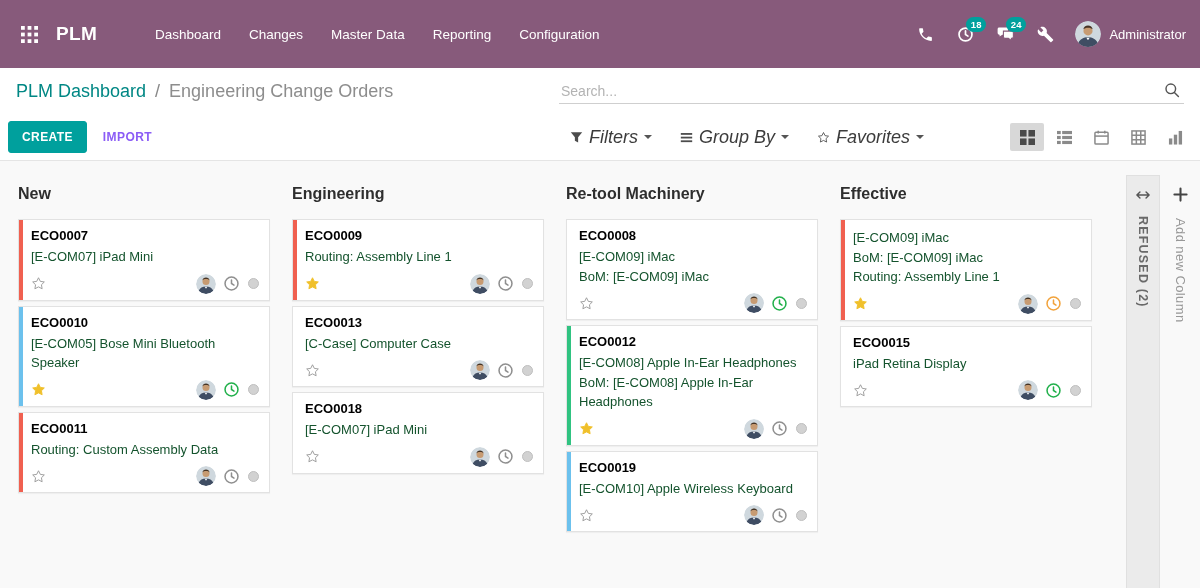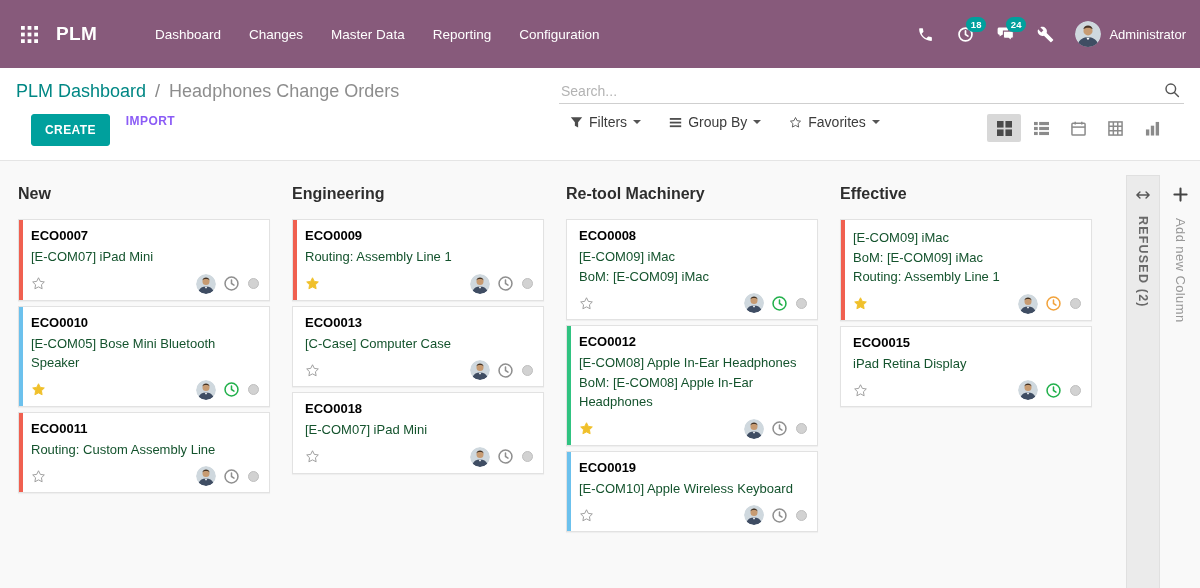--- a/index.html
+++ b/index.html
@@ -30,25 +30,25 @@
   .crumb-parent { color: #008784; font-size: 18px; cursor: pointer; }
   .crumb-sep { color: #888; font-size: 18px; margin: 0 9px; }
   .crumb-current { color: #8d8d8d; font-size: 18px; }
   .search-wrap { margin-left: auto; width: 625px; display: flex; align-items: center; border-bottom: 1px solid #cfcfcf; padding: 3px 2px; }
   .search-wrap input { border: none; outline: none; flex: 1; font-size: 14px; color: #555; background: transparent; font-family: inherit; }
   .search-wrap input::placeholder { color: #b3b3b3; }
   .search-ic { width: 18px; height: 18px; color: #555; cursor: pointer; flex-shrink: 0; }
   .search-ic svg { width: 16px; height: 16px; }
   .search-ic svg * { fill: none; stroke: currentColor; stroke-width: 1.8; stroke-linecap: round; }
 
-  .control-row { height: 46px; display: flex; align-items: flex-start; padding: 0 31px; position: relative; }
+  .control-row { height: 46px; display: flex; align-items: center; padding: 0 8px; position: relative; }
   .btn-create { background: #00A09D; color: #fff; border: 1px solid #00A09D; border-radius: 3px; font-size: 12px; font-weight: bold; letter-spacing: .4px; padding: 8px 13px; cursor: pointer; font-family: inherit; }
   .btn-import { background: none; border: none; color: #8b5cf6; font-size: 12px; font-weight: bold; letter-spacing: .4px; margin-left: 16px; cursor: pointer; font-family: inherit; }
   .filter-group { position: absolute; left: 570px; display: flex; align-items: center; gap: 28px; }
-  .dropdown { display: inline-flex; align-items: center; font-size: 14px; color: #3c3c3c; cursor: pointer; }
+  .dropdown { display: inline-flex; align-items: center; font-size: 18px; color: #3c3c3c; cursor: pointer; font-style: italic; }
   .dropdown .dd-ic { width: 13px; height: 13px; margin-right: 6px; color: #4c4c4c; display: inline-flex; }
   .dropdown .dd-ic svg { width: 13px; height: 13px; fill: currentColor; }
   .dropdown .dd-ic.st svg * { fill: none; stroke: currentColor; stroke-width: 1.6; }
   .caret { width: 0; height: 0; border-left: 4px solid transparent; border-right: 4px solid transparent; border-top: 4px solid #555; margin-left: 6px; }
   .view-switcher { margin-left: auto; display: flex; gap: 3px; }
   .vs-btn { width: 34px; height: 28px; display: flex; align-items: center; justify-content: center; color: #8a8a8a; cursor: pointer; border-radius: 2px; }
   .vs-btn svg { width: 15px; height: 15px; fill: currentColor; }
   .vs-btn.st svg * { fill: none; stroke: currentColor; stroke-width: 1.6; }
   .vs-btn.active { background: #d8d8d8; color: #4a4a4a; }
 
@@ -222,21 +222,21 @@
         </span>
       <span class="user-name">Administrator</span>
     </div>
   </div>
 </header>
 
 <div class="page-header">
   <div class="crumb-row">
     <span class="crumb-parent">PLM Dashboard</span>
     <span class="crumb-sep">/</span>
-    <span class="crumb-current">Headphones Change Orders</span>
+    <span class="crumb-current">Engineering Change Orders</span>
     <div class="search-wrap">
       <input type="text" placeholder="Search..." style="">
       <span class="search-ic"><svg>
             <use href="#i-search"></use>
           </svg></span>
     </div>
   </div>
   <div class="control-row">
     <button class="btn-create">CREATE</button>
     <button class="btn-import">IMPORT</button>
@@ -342,21 +342,21 @@
         <span class="clk clk-green">
             <svg>
               <use href="#i-clock"></use>
             </svg>
           </span>
         <span class="state-dot"></span>
       </div>
     </div>
     <div class="kcard bar-red">
       <div class="kc-title">ECO0011</div>
-      <div class="kc-line">Routing: Custom Assembly Line</div>
+      <div class="kc-line">Routing: Custom Assembly Data</div>
       <div class="kc-footer">
         <span class="star">
             <svg>
               <use href="#i-star"></use>
             </svg>
           </span>
         <span class="kc-avatar avatar-round">
             <svg>
               <use href="#i-avatar"></use>
             </svg>

